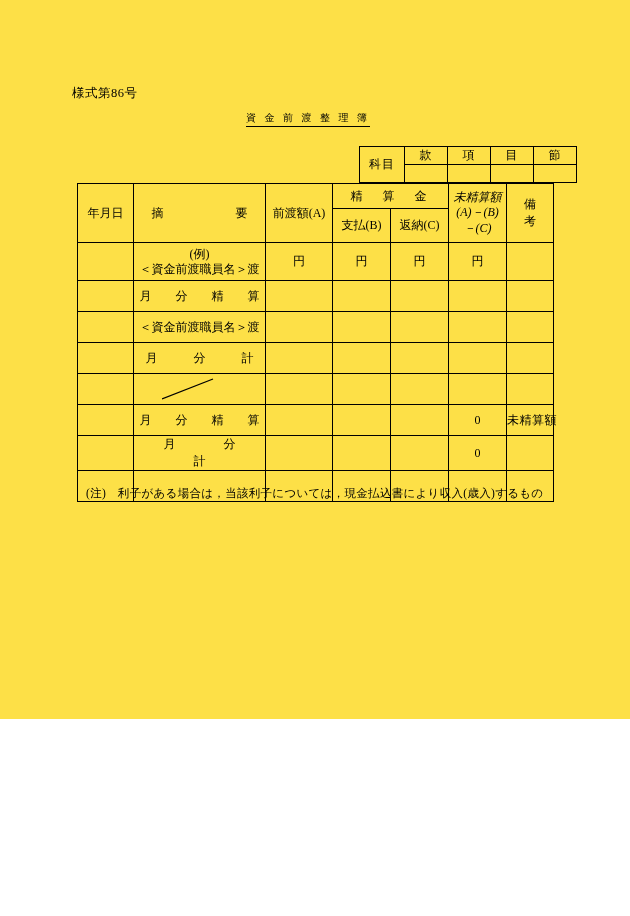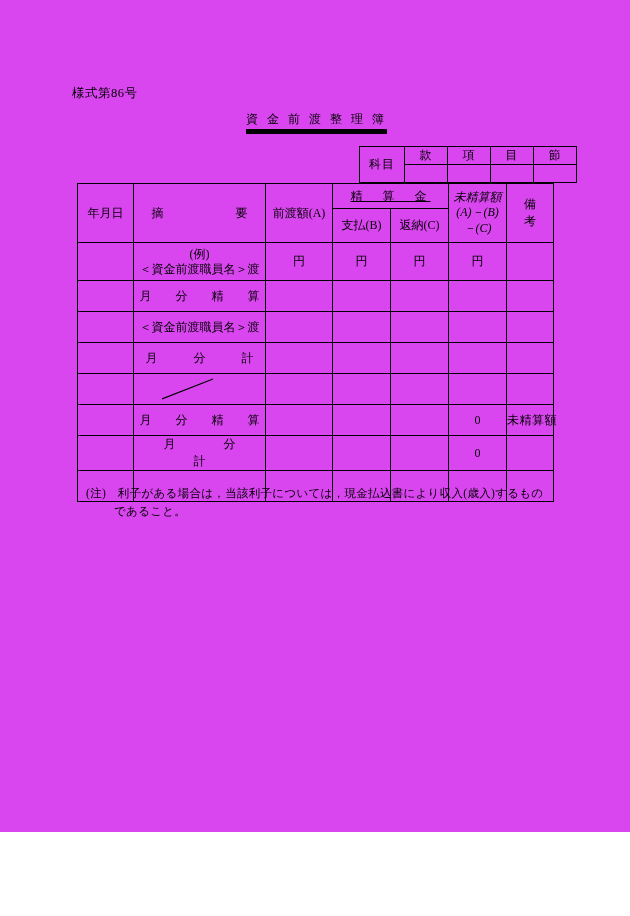--- a/index.html
+++ b/index.html
@@ -12,37 +12,37 @@
     height: 916px;
     position: relative;
     font-family: "Liberation Serif", "DejaVu Serif", serif;
     color: #000000;
     overflow: hidden;
   }
   .page {
     position: absolute;
     left: 0; top: 0;
     width: 630px;
-    height: 832px;
-    background: #d946ef;
+    height: 719px;
+    background: #fde047;
   }
   .form-no {
     position: absolute;
     left: 72px;
     top: 85px;
     font-size: 12.5px;
     letter-spacing: 0.5px;
   }
   .doc-title {
     position: absolute;
     left: 246px;
     top: 111px;
-    font-size: 12px;
+    font-size: 10px;
     letter-spacing: 3px;
-    border-bottom: 5px solid #000000;
+    border-bottom: 1px solid #000000;
     padding-bottom: 1px;
   }
 
   
   .acct-table {
     position: absolute;
     left: 359px;
     top: 146px;
     border-collapse: collapse;
     table-layout: fixed;
@@ -81,21 +81,21 @@
   .c-adv  { width: 67px; }
   .c-pay  { width: 58px; }
   .c-ret  { width: 58px; }
   .c-unst { width: 58px; }
   .c-note { width: 47px; }
 
   .head-row1 td { height: 24px; }
   .head-row2 td { height: 33px; }
   .body-row td  { height: 30px; }
 
-  .seisan-group { letter-spacing: 4px; text-decoration: underline; }
+  .seisan-group { letter-spacing: 4px; }
   .desc-left {
     text-align: left;
     padding-left: 10px;
   }
   .yen-cell {
     text-align: left;
     padding-left: 6px;
     vertical-align: top;
     padding-top: 2px;
     font-size: 11.5px;
@@ -285,16 +285,15 @@
       <td></td>
       <td></td>
       <td></td>
       <td></td>
     </tr>
   </tbody>
     </table>
 
   <div class="footnote">
     <div>(注)　利子がある場合は，当該利子については，現金払込書により収入(歳入)するもの</div>
-    <div class="ln2">であること。</div>
   </div>
 
 </div>
 
 </body></html>

